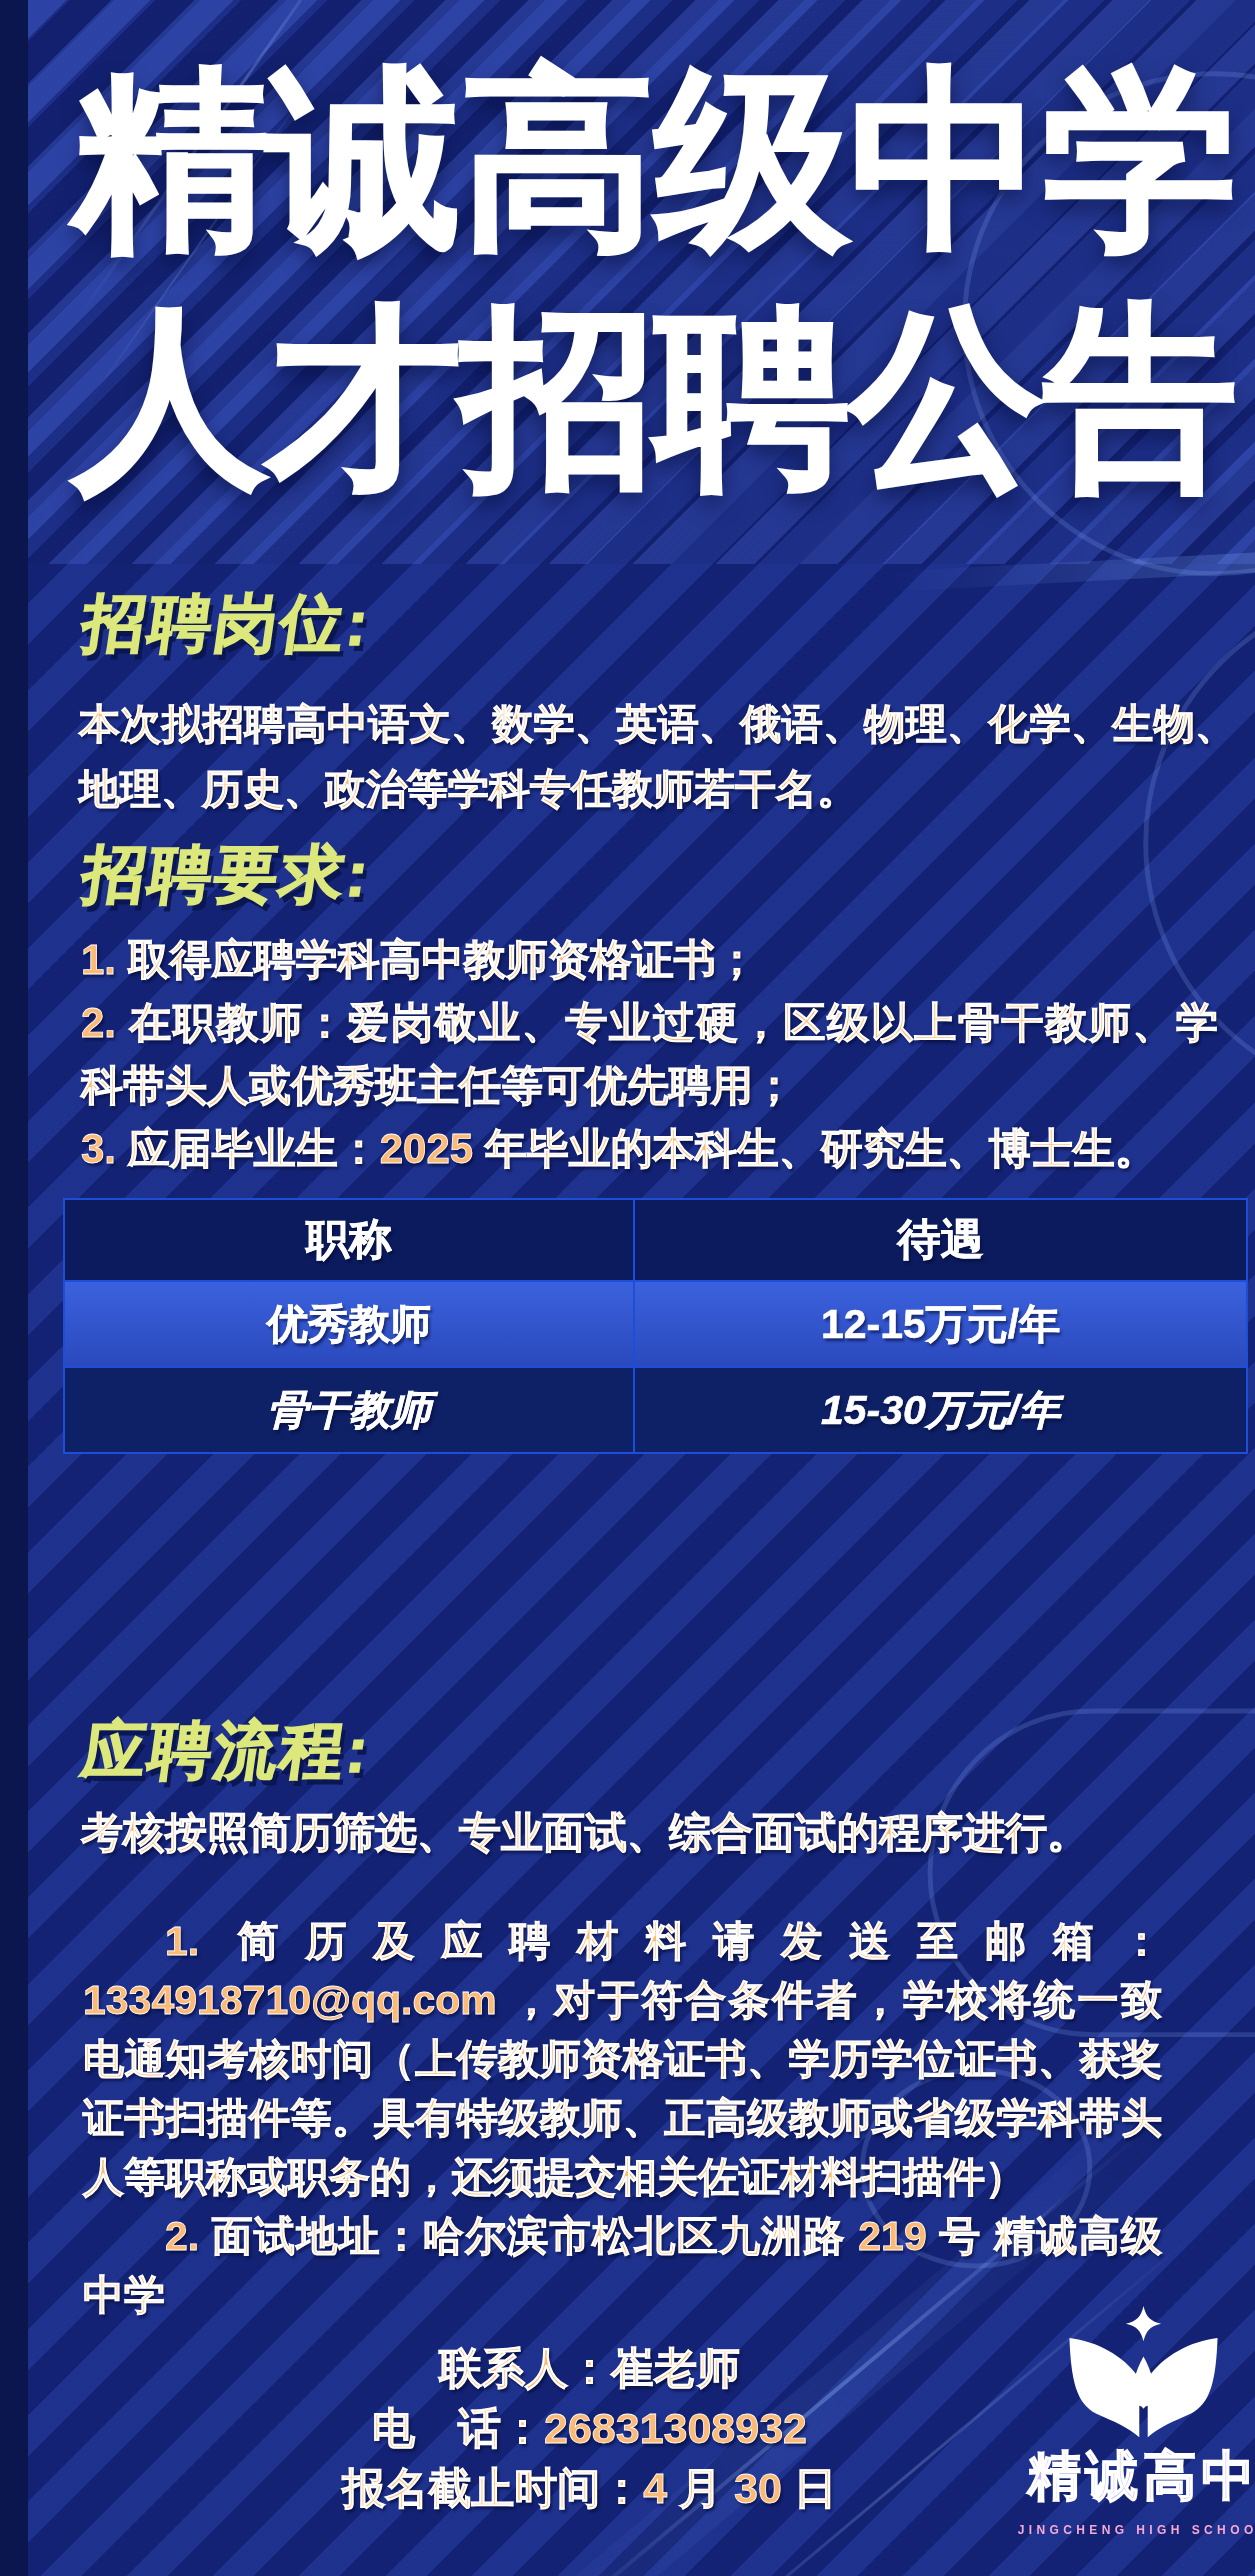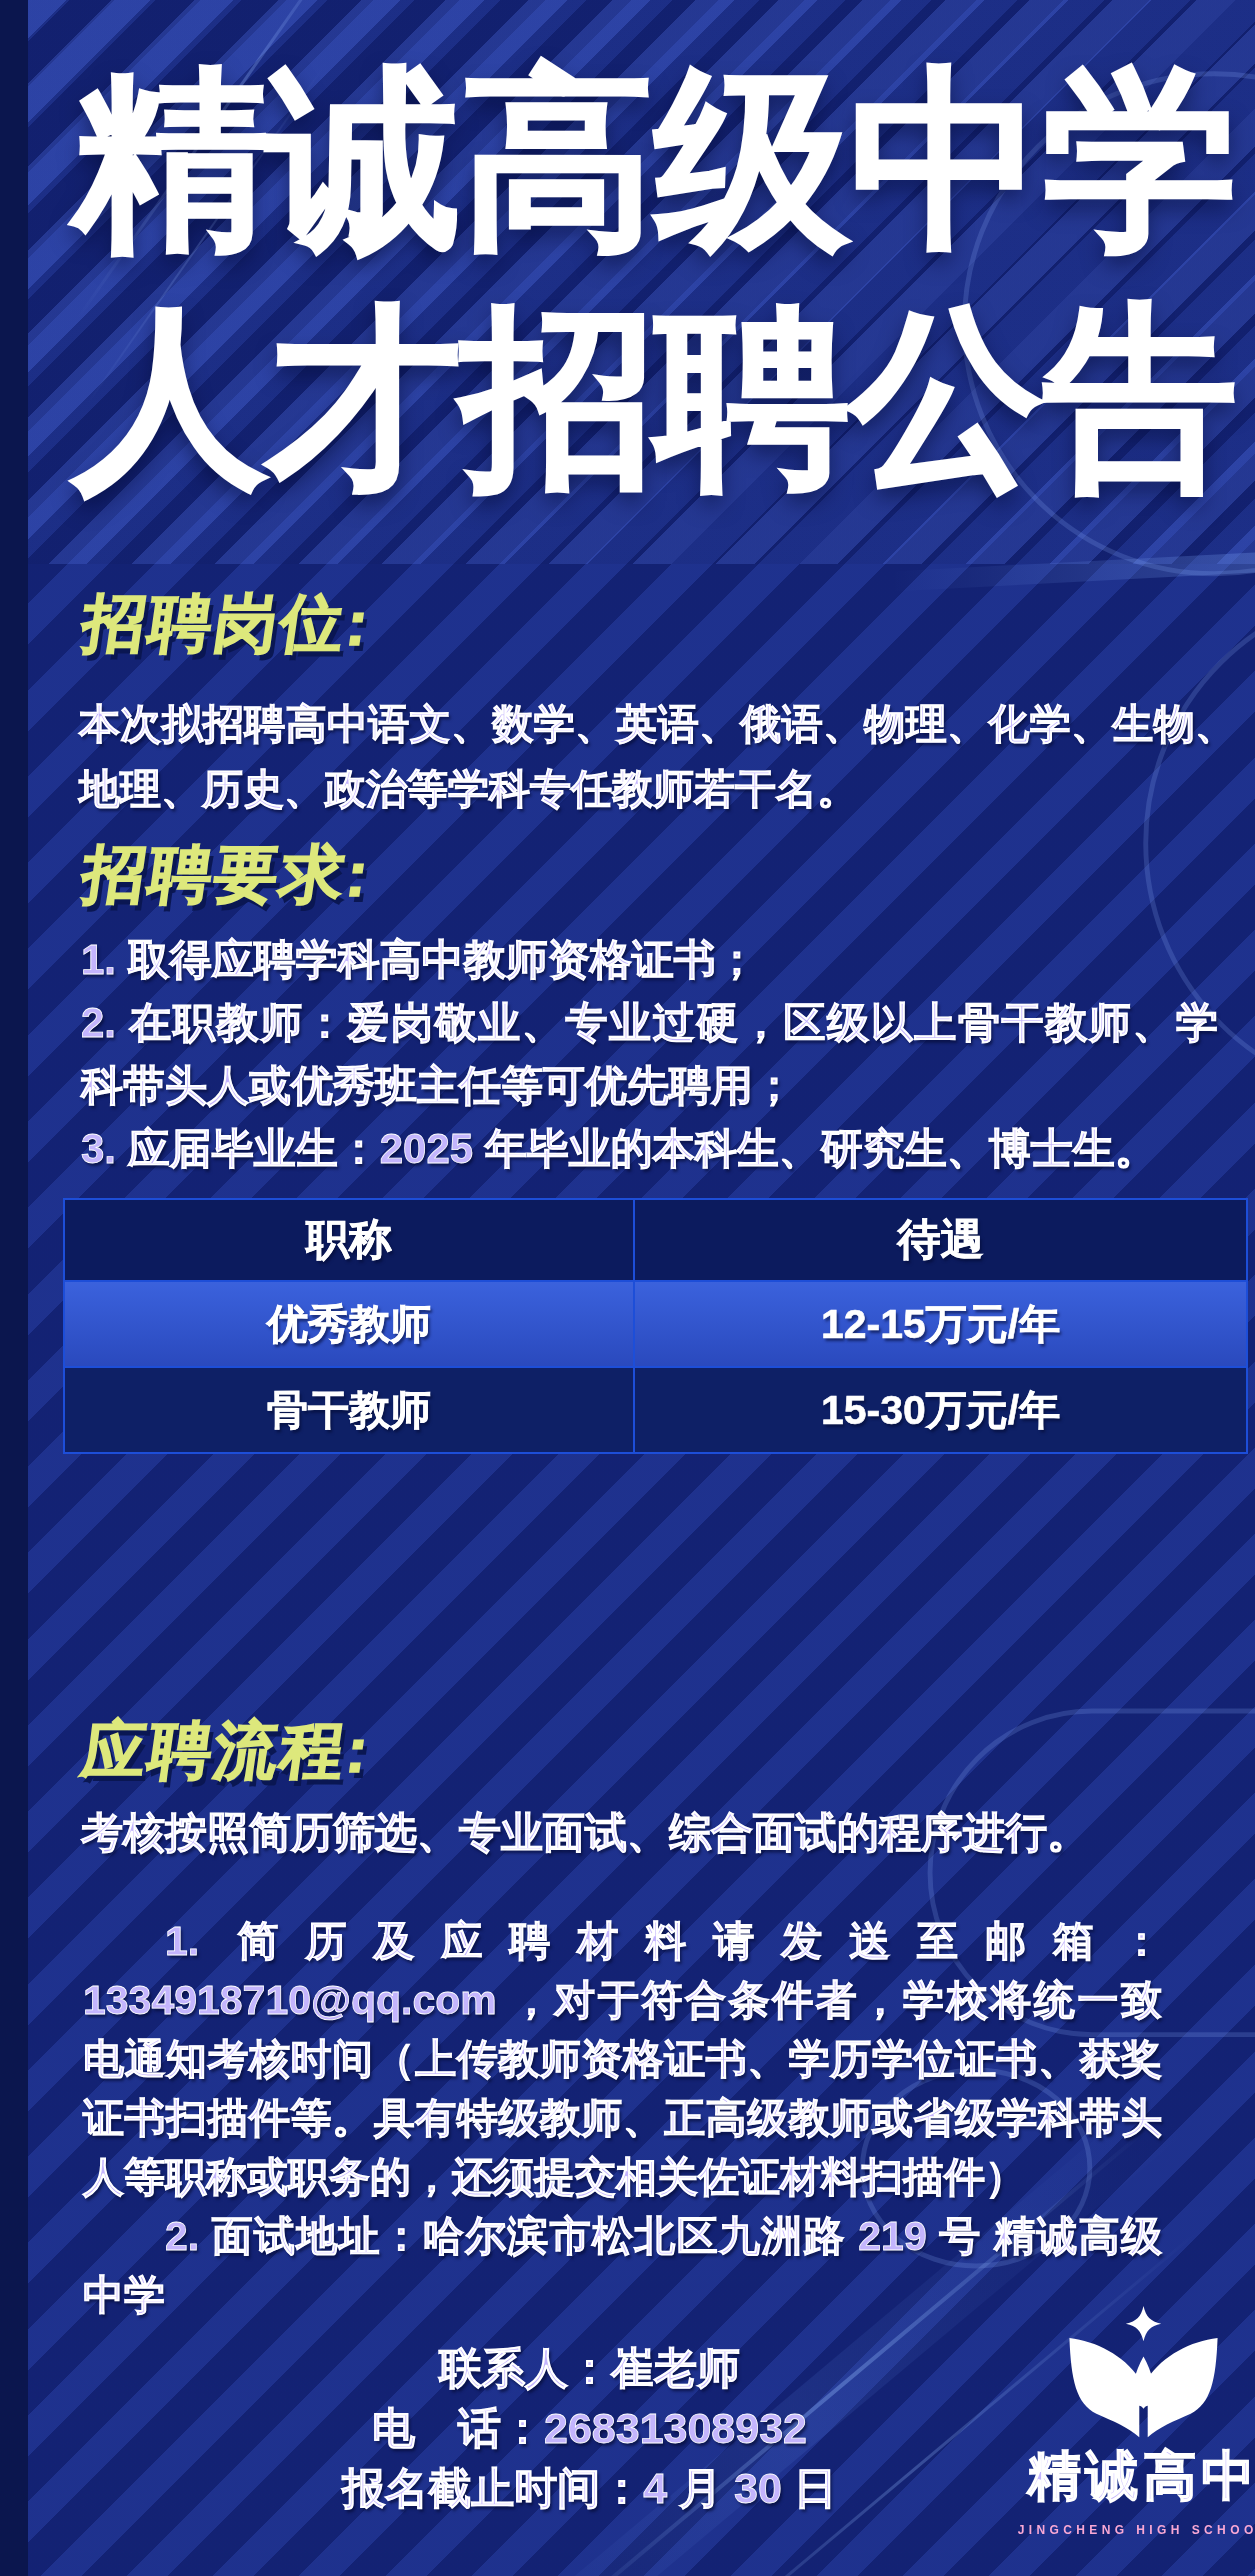--- a/index.html
+++ b/index.html
@@ -53,21 +53,21 @@
     -webkit-text-stroke:1.5px #dde87c;
     transform:skewX(-8deg);
     text-shadow:4.9px 5.9px 0 rgba(10,22,80,0.95);
     letter-spacing:2.9px;white-space:nowrap;
   }
   .sec-positions{top:581px;}
   .sec-requirements{top:832px;}
   .sec-process{top:1708px;}
   
   .btxt{
-    position:absolute;font-weight:700;color:#c4b5fd;
+    position:absolute;font-weight:700;color:#fdba74;
     -webkit-text-stroke:0.8px #ffffff;
     text-shadow:2px 2.9px 2.9px rgba(4,10,50,0.65);
     text-align:justify;
   }
   .para-positions{left:51px;top:692px;width:1157px;font-size:41px;line-height:65px;}
   .req-block{left:53px;top:928px;width:1137px;font-size:42px;line-height:63px;}
   .req-block p{margin:0;}
   .process-intro{left:53px;top:1802px;width:1167px;font-size:42px;line-height:61px;}
   .process-steps{left:55px;top:1912px;width:1079px;font-size:41px;line-height:59px;}
   .process-steps p{margin:0;text-indent:82px;}
@@ -80,21 +80,21 @@
   }
   .salary th,.salary td{
     border:2px solid #1d4ed8;text-align:center;vertical-align:middle;
     font-weight:700;color:#fff;
     -webkit-text-stroke:0.6px #fff;
     text-shadow:2px 2.9px 2.9px rgba(4,10,50,0.6);
   }
   .salary col.c1{width:48.2%;}
   .salary .hrow{height:82px;background:#0c1b5e;font-size:43px;}
   .salary .light{background:linear-gradient(180deg,#3b62dd 0%,#2a49bd 100%);}
-  .salary .dark{background:#0e2066;}
+  .salary .dark{background:#0e2066;font-style:italic;}
   .salary .drow{height:86px;font-size:41px;}
   .salary .note td{
     height:120px;background:#0b1a5c;font-size:35px;line-height:55px;
     letter-spacing:2.9px;padding:5.9px 29px;
   }
   
   .logo{position:absolute;left:988px;top:2306px;width:255px;text-align:center;}
   .logo svg{display:block;margin:0 auto;}
   .logo-name{
     font-size:53px;font-weight:900;color:#c4b5fd;letter-spacing:4.9px;

